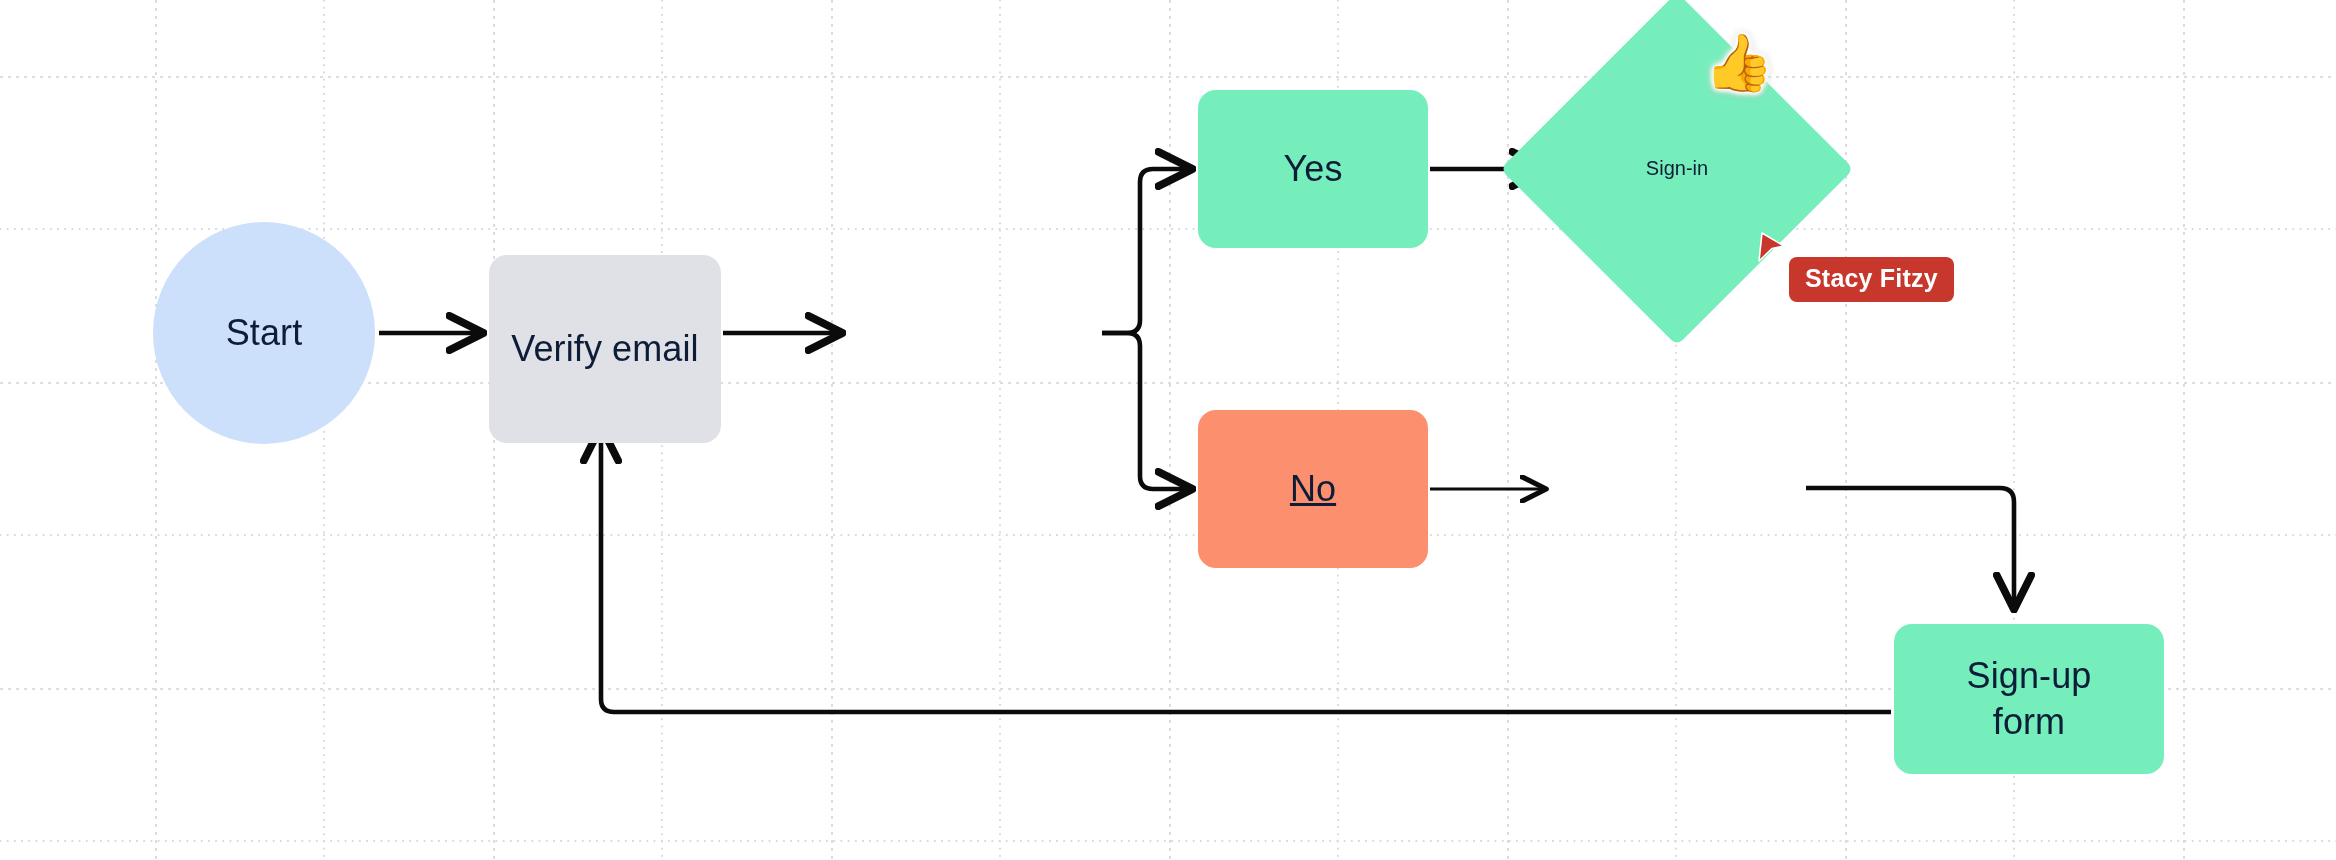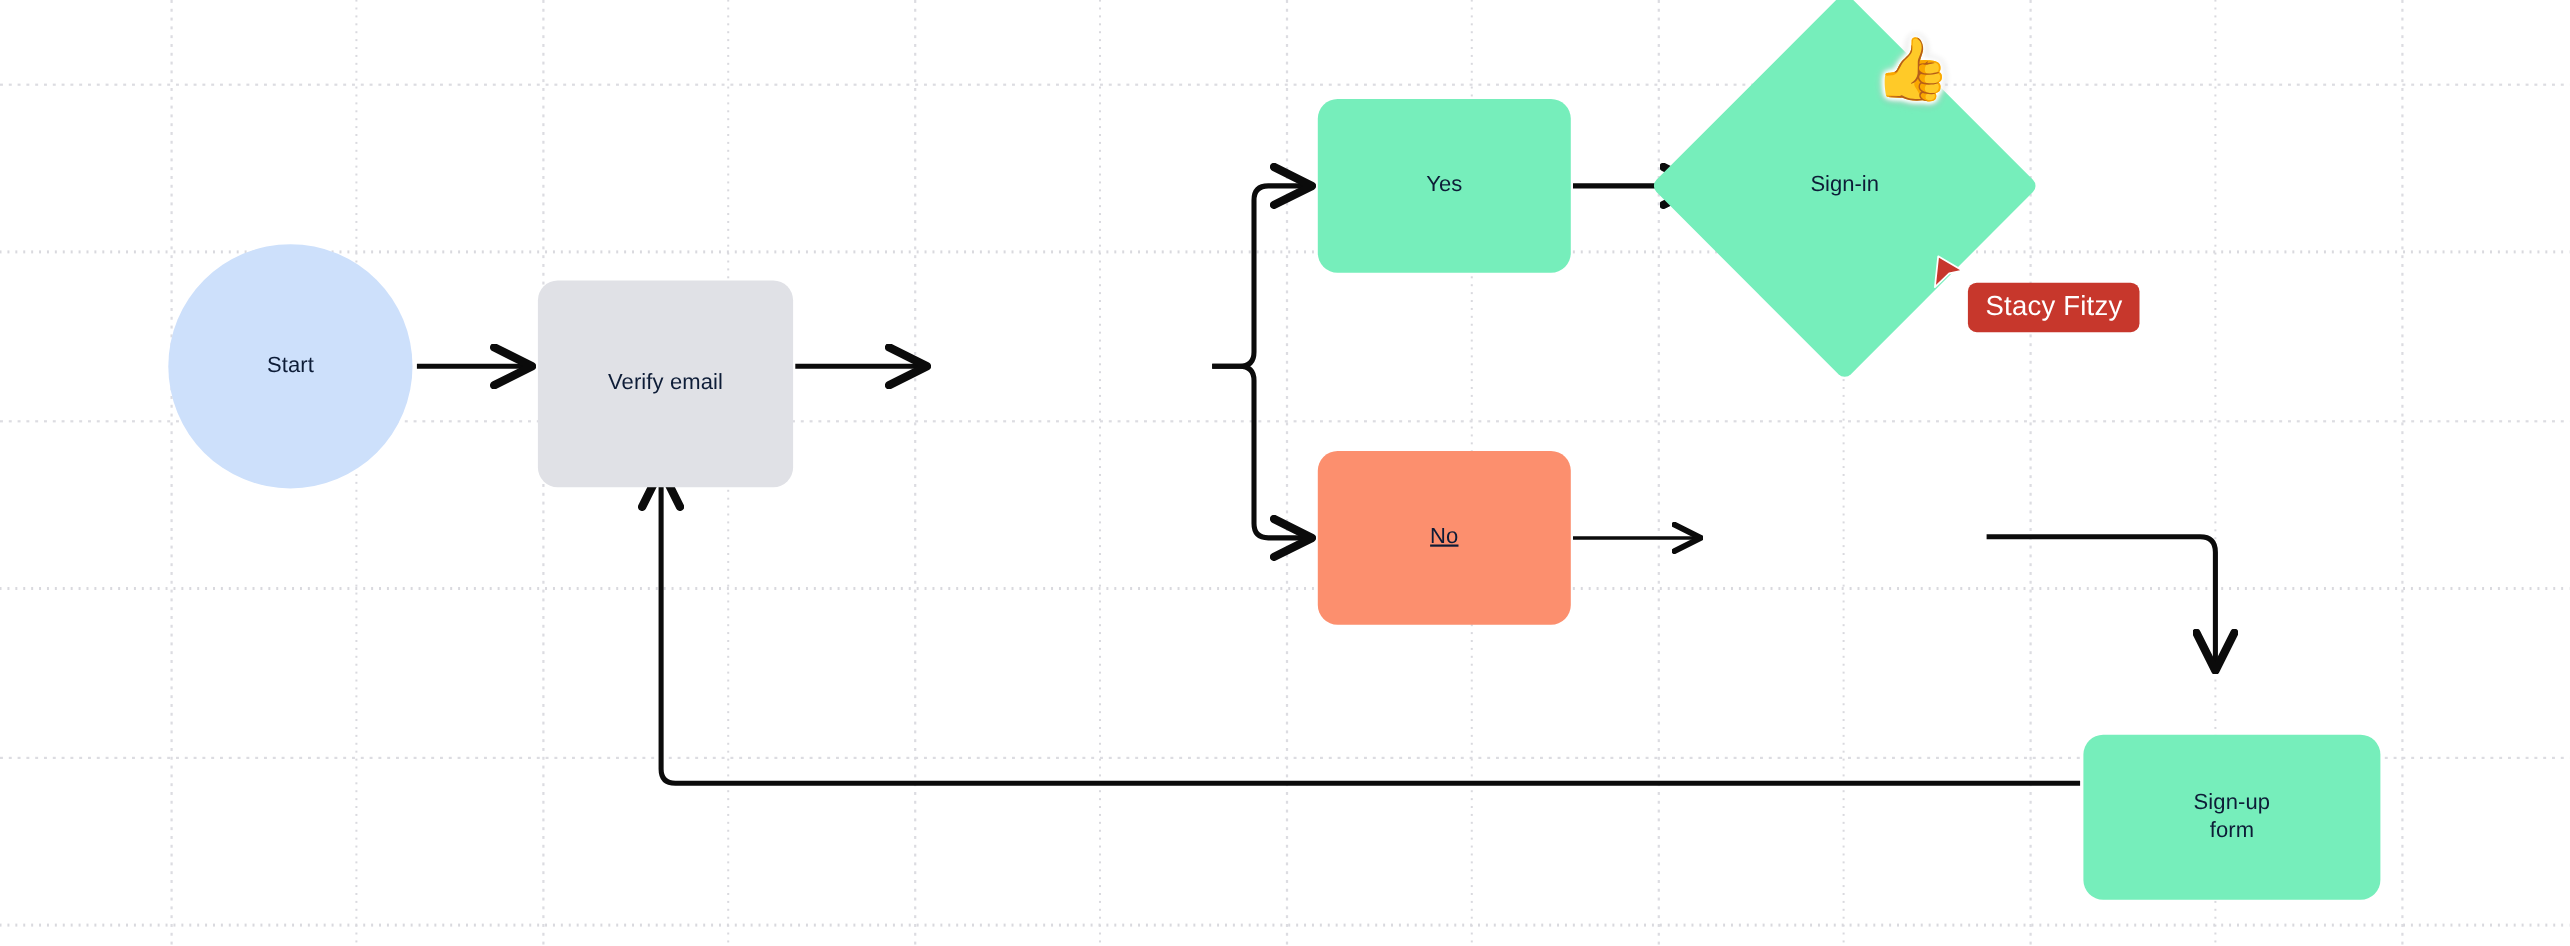--- a/index.html
+++ b/index.html
@@ -51,21 +51,21 @@
     width: 2336px;
     height: 860px;
   }
   .node {
     position: absolute;
     display: flex;
     align-items: center;
     justify-content: center;
     text-align: center;
     color: #0d1c37;
-    font-size: 20px;
+    font-size: 36px;
     line-height: 1.28;
     letter-spacing: 0.1px;
     white-space: pre-line;
     box-sizing: border-box;
   }
   .node-circle { border-radius: 50%; text-align: center; }
   .node-rect { border-radius: 18px; }
   .node-diamond-wrap {
     position: absolute;
   }
@@ -105,21 +105,21 @@
     left: 0;
     top: 0;
   }
   #cursor-label {
     position: absolute;
     left: 36px;
     top: 30px;
     background: #c7372c;
     color: #ffffff;
     font-size: 25px;
-    font-weight: normal;
+    font-weight: bold;
     padding: 7px 16px 9px 16px;
     border-radius: 8px;
     white-space: nowrap;
     letter-spacing: 0.2px;
   }
 </style>
 </head>
 <body>
 
 <div id="canvas">
@@ -180,21 +180,21 @@
   <div class="node node-rect" style="left:1198px; top:410px; width:230px; height:158px; background:#fc8f6e;text-decoration:underline;">
     <span>No</span>
   </div>
 
   <div class="node-diamond-wrap" style="left:1552px; top:44px; width:250px; height:250px;">
     <div class="diamond-shape" style="background:#76eebb;"></div>
     <div class="diamond-label">Sign-in</div>
   </div>
 
 
-  <div class="node node-rect" style="left:1894px; top:624px; width:270px; height:150px; background:#76eebb;margin-top:44px;">
+  <div class="node node-rect" style="left:1894px; top:624px; width:270px; height:150px; background:#76eebb;">
     <span>Sign-up
 form</span>
   </div>
 
   <div id="emoji-thumbsup" style="left:1704px; top:35px;">👍</div>
 
   <div id="cursor-group">
     <svg id="cursor-arrow" width="46" height="46" viewBox="0 0 46 46">
       <path d="M 6 34 L 9 6 L 31 19 L 19 21.5 Z" fill="#c7372c" stroke="#ffffff" stroke-width="1.6" stroke-linejoin="round"></path>
     </svg>

